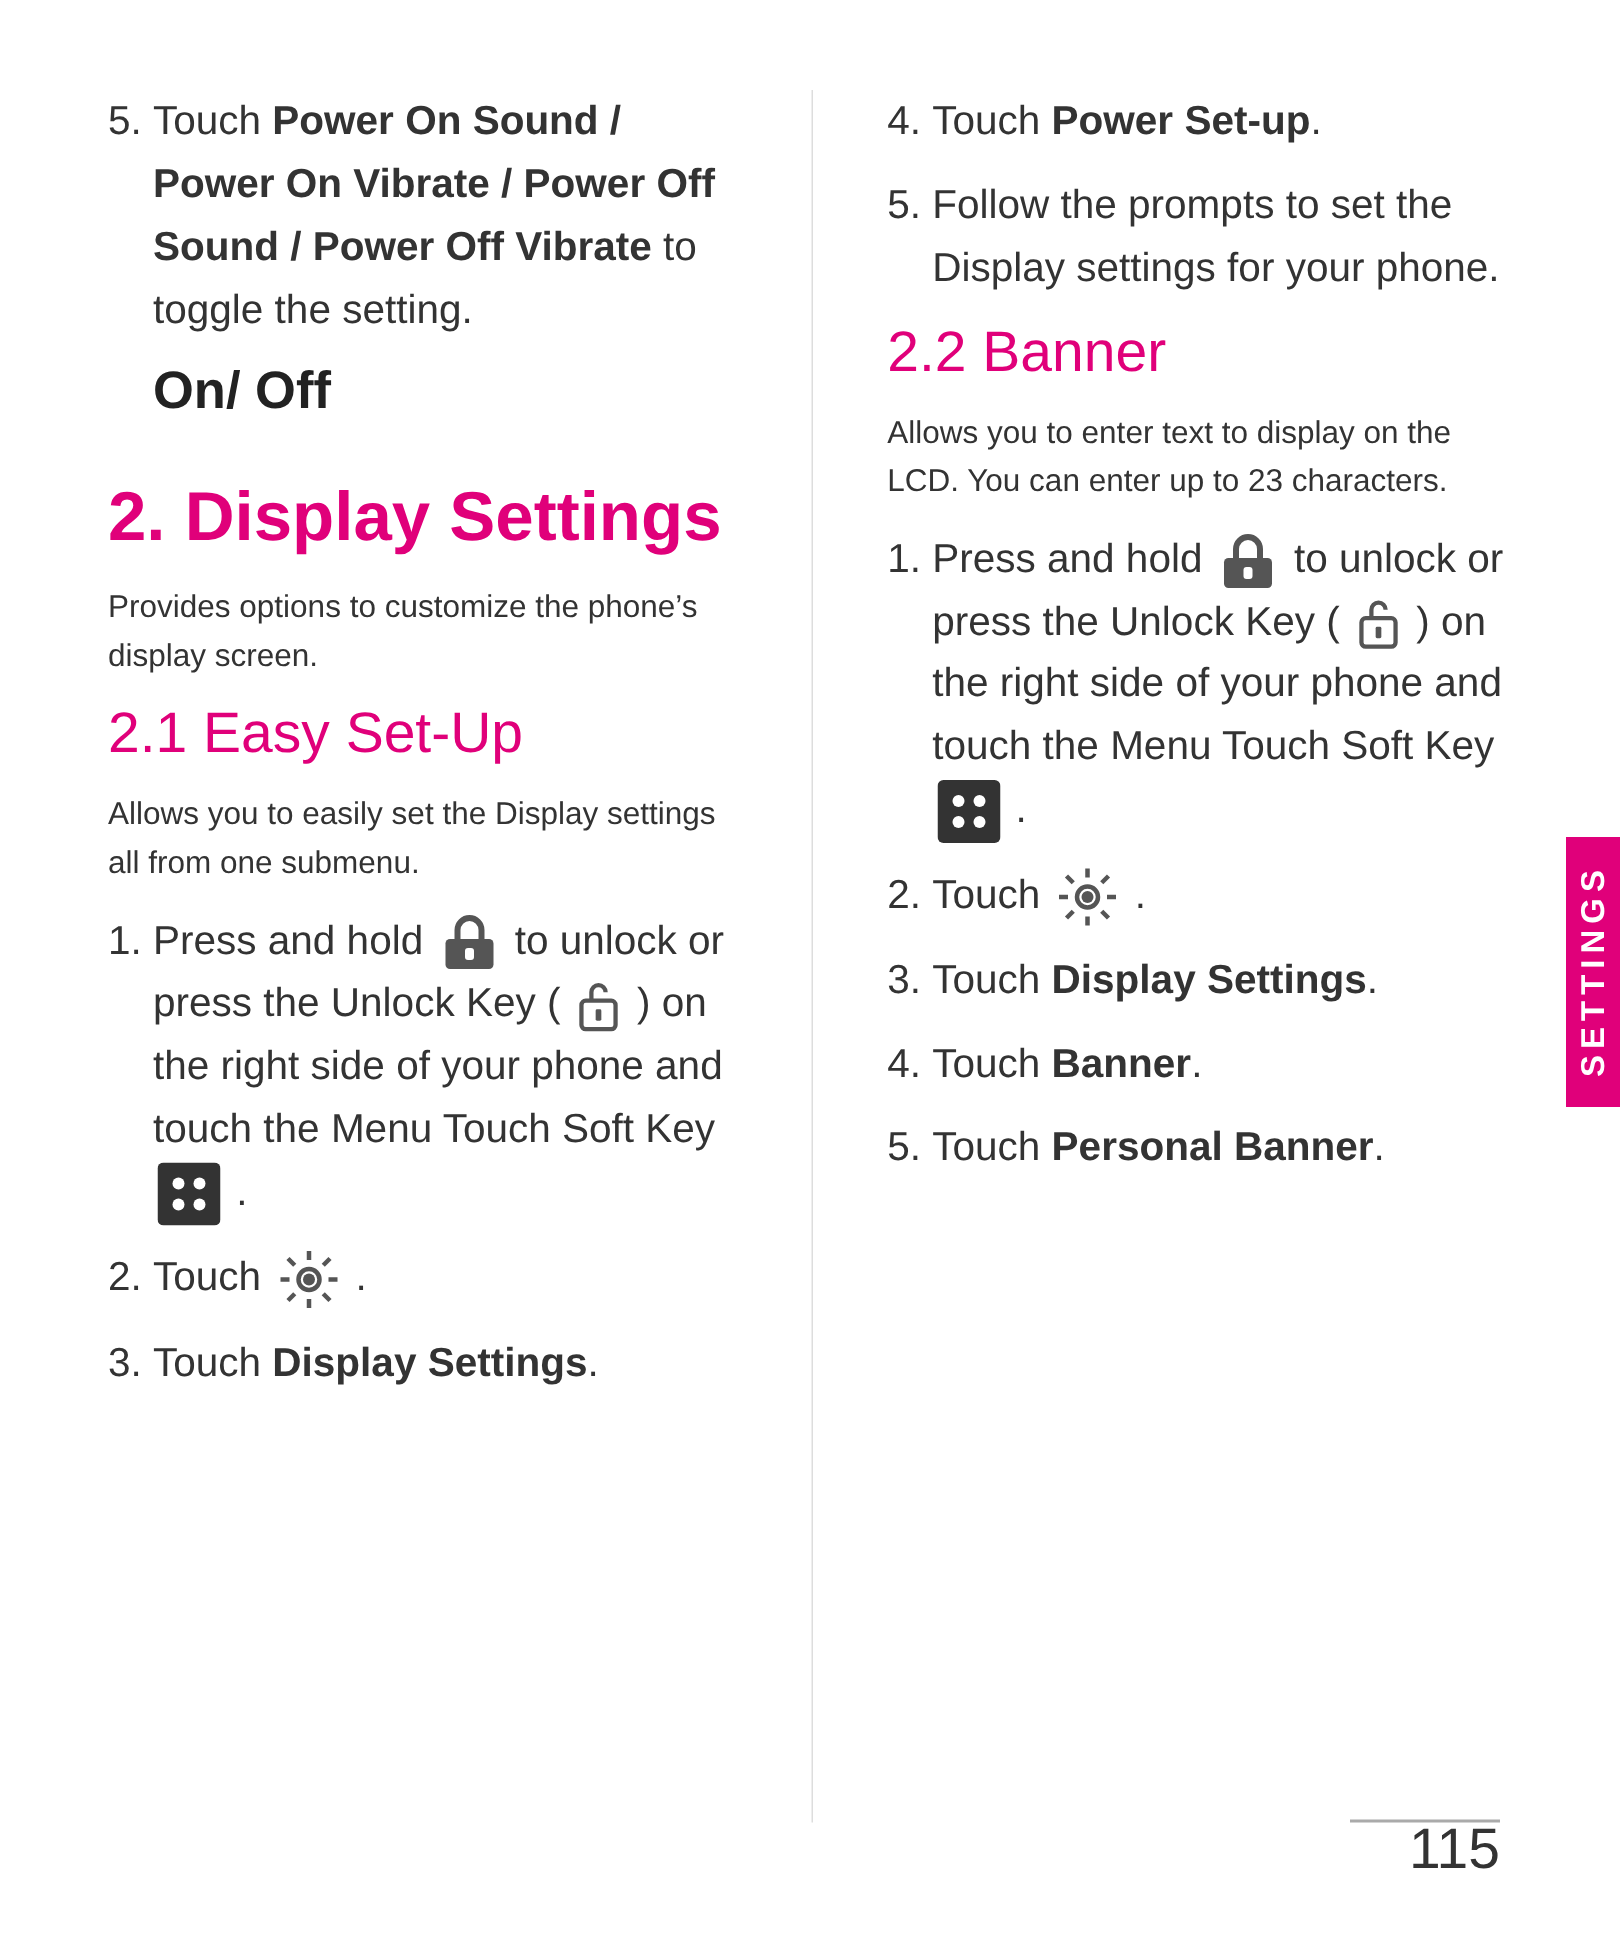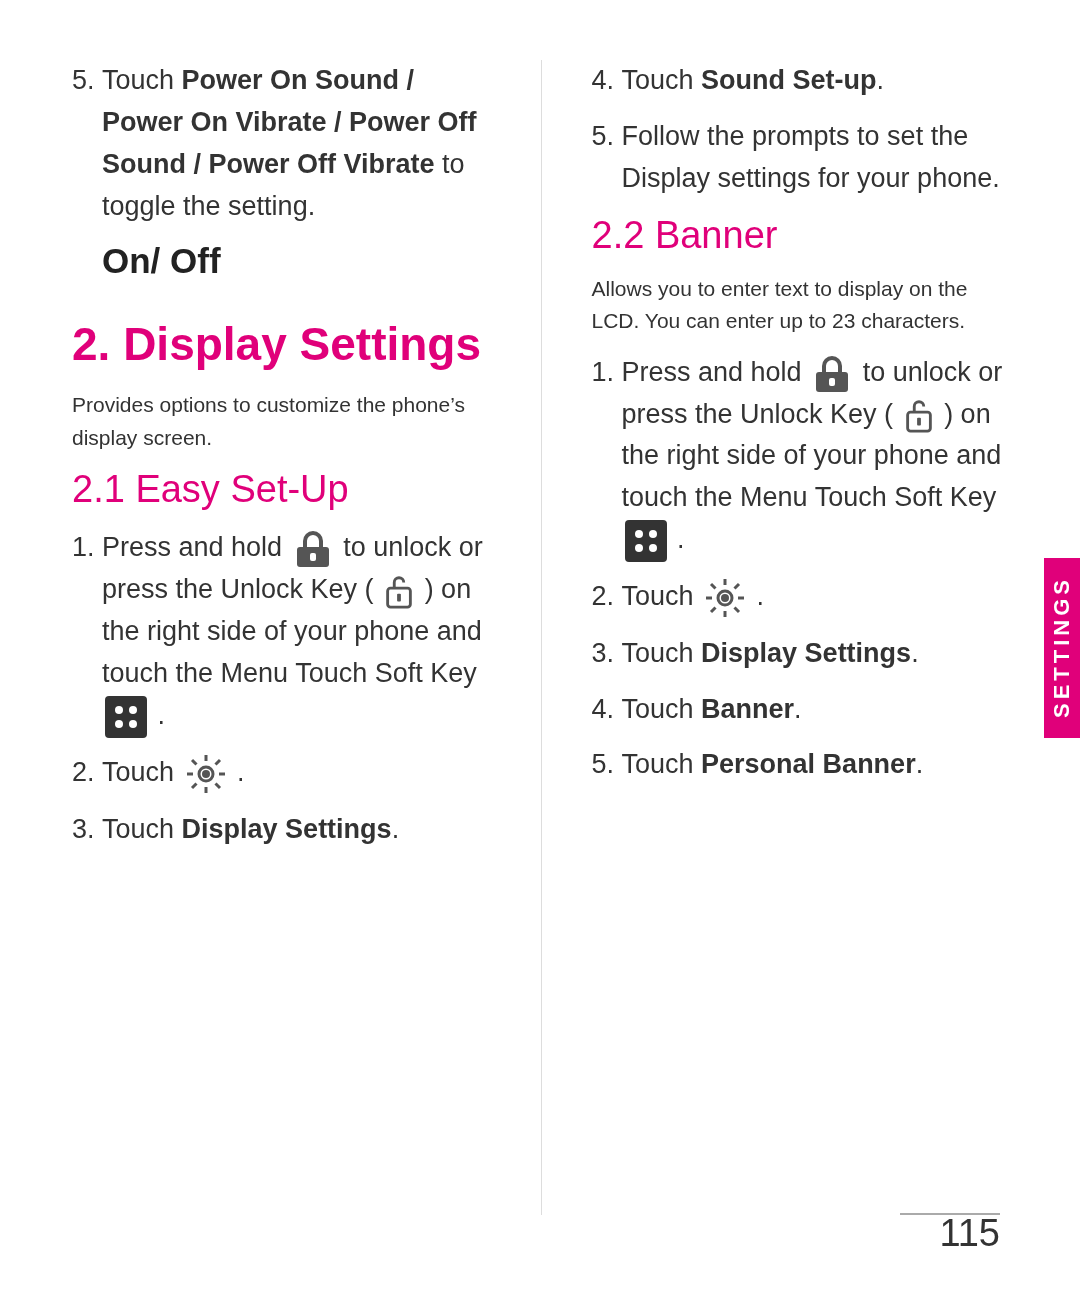--- a/index.html
+++ b/index.html
@@ -195,20 +195,21 @@
         </div>
 
         <div class="on-off-label">On/ Off</div>
 
         <h2 class="section-title">2. Display Settings</h2>
 
         <p class="body-text">Provides options to customize the phone’s display screen.</p>
 
         <h3 class="subsection-title">2.1 Easy Set-Up</h3>
 
+        <p class="body-text">Allows you to easily set the Display settings all from one submenu.</p>
 
         <div class="step-item">
           <span class="step-num">1.</span>
           <span class="step-text">
             Press and hold
             <svg class="lock-svg" viewBox="0 0 40 40">
               <rect x="4" y="18" width="32" height="20" rx="3" ry="3" fill="#555"></rect>
               <path d="M12 18 v-6 a8 8 0 0 1 16 0 v6" fill="none" stroke="#555" stroke-width="4"></path>
               <rect x="17" y="24" width="6" height="8" rx="2" fill="#fff"></rect>
             </svg>
@@ -259,21 +260,21 @@
           </span>
         </div>
 
       </div>
 
       <div class="right-col">
 
         <div class="step-item">
           <span class="step-num">4.</span>
           <span class="step-text">
-            Touch <strong>Sound Set-up</strong>.
+            Touch <strong>Power Set-up</strong>.
           </span>
         </div>
 
         <div class="step-item">
           <span class="step-num">5.</span>
           <span class="step-text">Follow the prompts to set the Display settings for your phone.</span>
         </div>
 
         <h3 class="subsection-title">2.2 Banner</h3>
 

